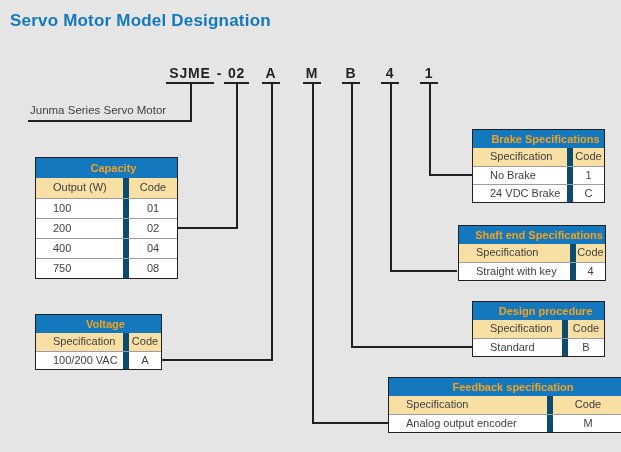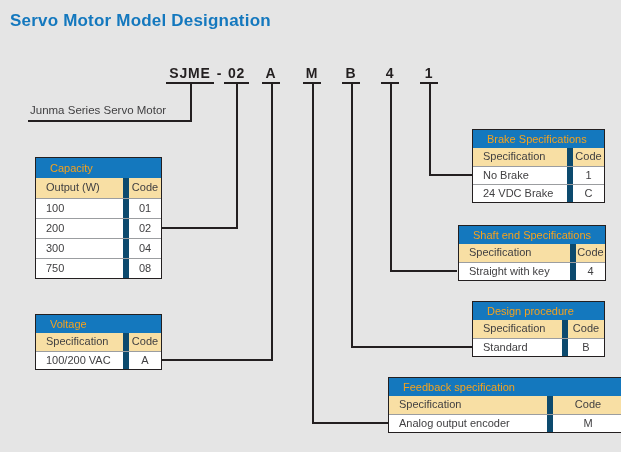--- a/index.html
+++ b/index.html
@@ -51,37 +51,38 @@
     border: 1.5px solid var(--ink, #231F20);
     background: #ffffff;
     font-size: 11px;
     color: var(--cell_text, #414042);
   }
   .tbl-title {
     height: var(--rh, 18px);
     line-height: var(--rh, 18px);
     background: var(--header_blue, #1478BE);
     color: var(--header_orange, #F6A21D);
-    font-weight: normal;
+    font-weight: bold;
+    text-align: center;
     overflow: hidden;
     white-space: nowrap;
     padding-left: 14px;
   }
   .row {
     display: flex;
     height: var(--rh, 18px);
     border-top: 1px solid #9c9;
     border-top-color: #9b9da0;
     box-sizing: border-box;
   }
   .row.sub { background: var(--subheader_tan, #F8DFA4); border-top: none; }
   .row .c1 {
     width: var(--c1, 80px);
     box-sizing: border-box;
-    padding-left: 10px;
+    padding-left: 17px;
     line-height: calc(var(--rh, 18px) - 2px);
     white-space: nowrap;
     overflow: hidden;
   }
   .row .c2 {
     flex: 1;
     box-sizing: border-box;
     border-left: 6px solid #0c4a6e;
     text-align: center;
     line-height: calc(var(--rh, 18px) - 2px);
@@ -120,36 +121,36 @@
 
   <div class="vline" style="left:351px;top:84px;height:263.5px;"></div>
   <div class="hline" style="left:351px;top:346px;width:121px;"></div>
 
   <div class="vline" style="left:390px;top:84px;height:187.5px;"></div>
   <div class="hline" style="left:390px;top:270px;width:67px;"></div>
 
   <div class="vline" style="left:429px;top:84px;height:91.5px;"></div>
   <div class="hline" style="left:429px;top:174px;width:43px;"></div>
 
-  <div class="tbl" style="left:35px;top:157px;width:127px;--rh:20px;--c1:87px;">
+  <div class="tbl" style="left:35px;top:157px;width:143px;--rh:20px;--c1:87px;">
     <div class="tbl-title">Capacity</div>
     <div class="row sub">
       <div class="c1">Output (W)</div>
       <div class="c2">Code</div>
     </div>
     <div class="row">
       <div class="c1">100</div>
       <div class="c2">01</div>
     </div>
     <div class="row">
       <div class="c1">200</div>
       <div class="c2">02</div>
     </div>
     <div class="row">
-      <div class="c1">300</div>
+      <div class="c1">400</div>
       <div class="c2">04</div>
     </div>
     <div class="row">
       <div class="c1">750</div>
       <div class="c2">08</div>
     </div>
   </div>
 
   <div class="tbl" style="left:35px;top:314px;width:127px;--rh:18px;--c1:87px;">
     <div class="tbl-title">Voltage</div>

